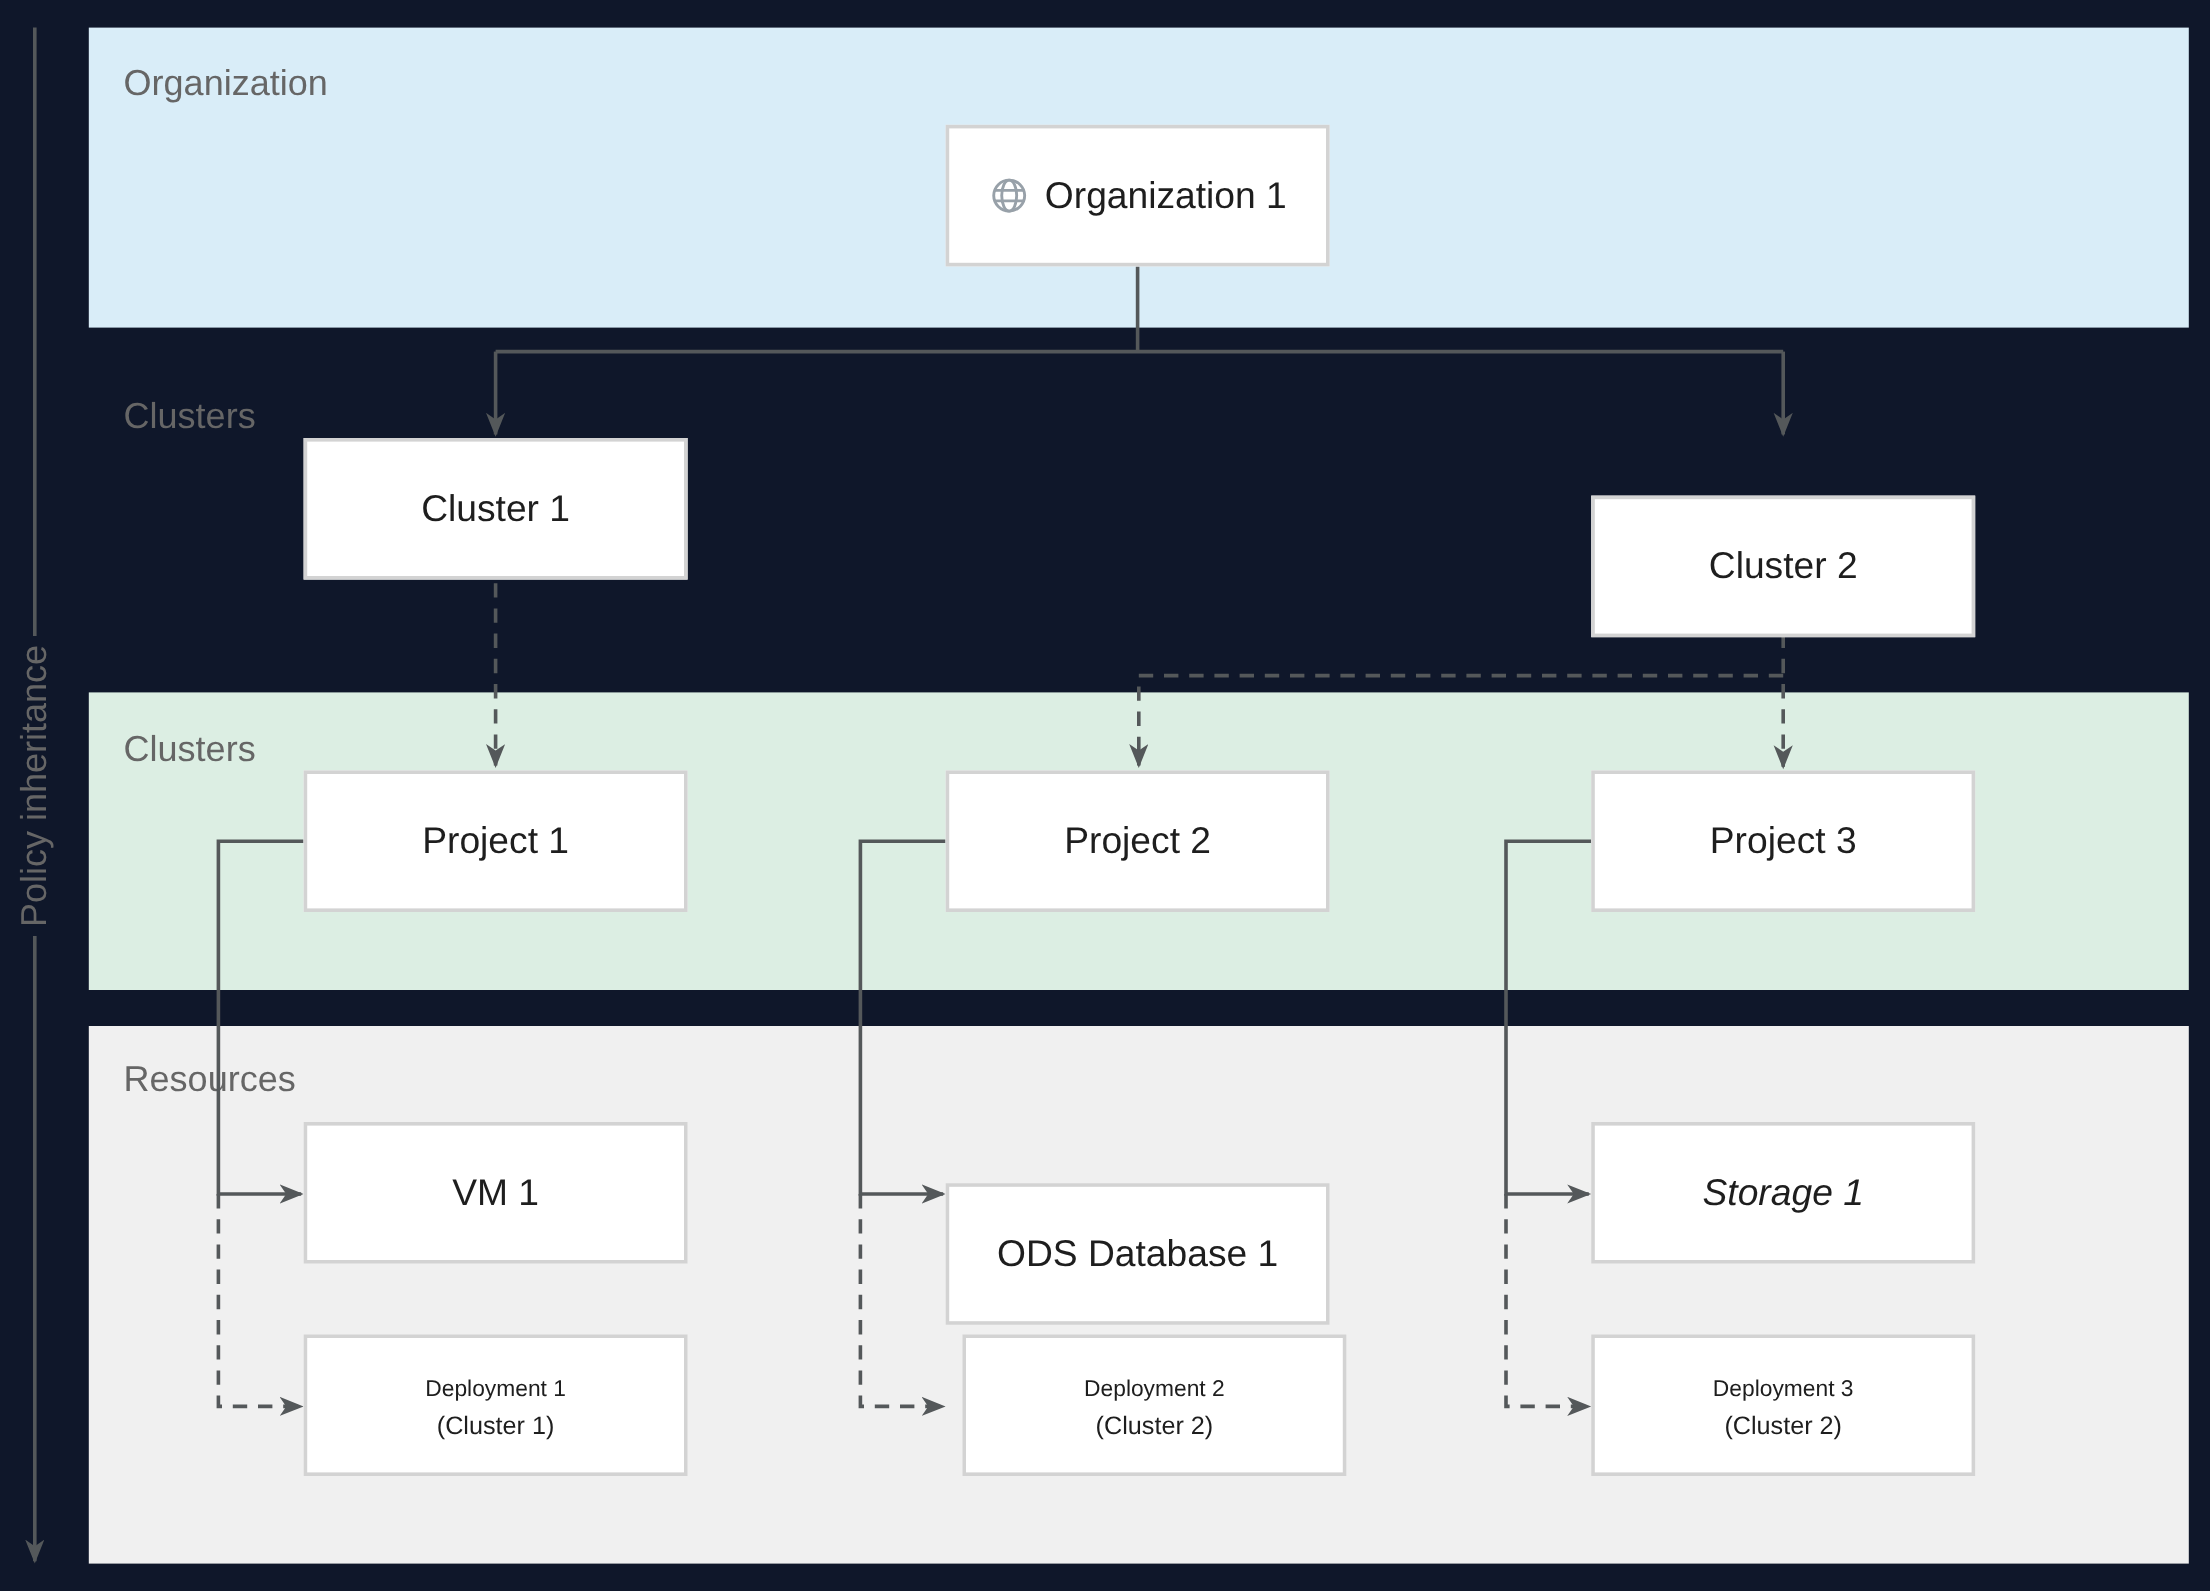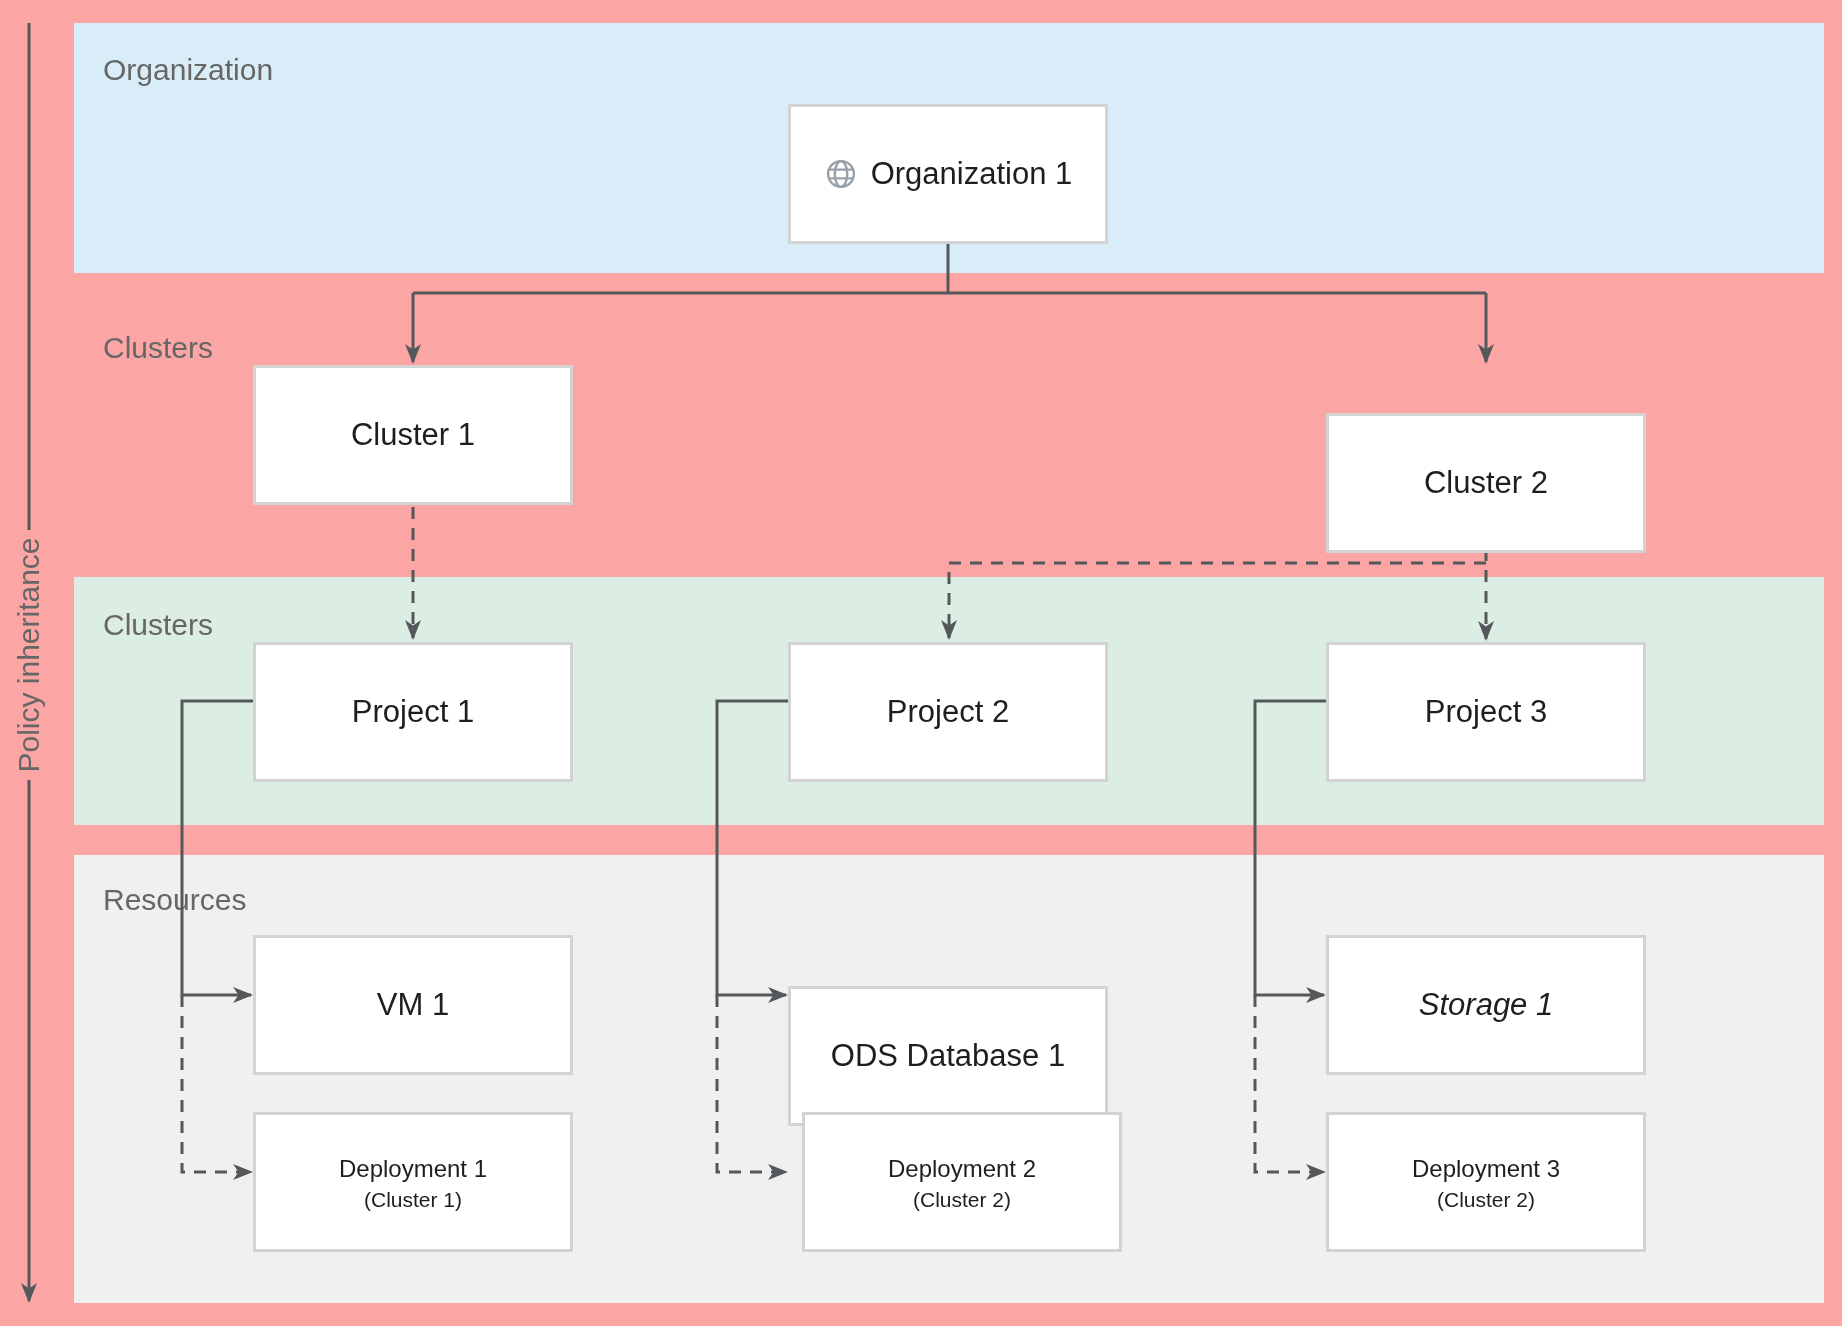--- a/index.html
+++ b/index.html
@@ -1,19 +1,19 @@
 <!DOCTYPE html>
 <html><head>
 <meta charset="utf-8">
 <style>
   html,body{margin:0;padding:0;background:#ffffff;}
   .stage{
     position:relative;
     width:1842px;height:1326px;
-    background:#fca5a5;
+    background:#0f172a;
     font-family:"Liberation Sans","DejaVu Sans",sans-serif;
     overflow:hidden;
   }
   .band{position:absolute;left:74px;width:1750px;}
   .band-organization{top:23px;height:250px;background:#d9edf8;}
   .band-projects{top:577px;height:248px;background:#dceee3;}
   .band-resources{top:855px;height:448px;background:#f0f0f0;}
   .band-label{
     position:absolute;left:103px;
     font-size:30px;line-height:34px;color:#666666;
@@ -21,32 +21,32 @@
   }
   .lbl-organization{top:53px;}
   .lbl-clusters{top:331px;}
   .lbl-projects{top:608px;}
   .lbl-resources{top:883px;}
 
   svg.connectors{position:absolute;left:0;top:0;pointer-events:none;}
 
   .node{
     position:absolute;
-    width:320px;height:140px;
+    width:320px;height:118px;
     box-sizing:border-box;
     background:#ffffff;
     border:3px solid #d3d3d3;
     display:flex;align-items:center;justify-content:center;
     gap:13px;
     color:#1e1e1e;font-size:31px;line-height:36px;
     white-space:nowrap;
   }
   .node.dep{flex-direction:column;gap:2px;}
   .node .node-label{font-size:31px;}
-  .node.dep .node-label{font-size:24px;line-height:33px;}
+  .node.dep .node-label{font-size:19px;line-height:33px;}
   .node .node-sublabel{font-size:21px;line-height:25px;}
   .globe{width:34px;height:34px;color:#98a1a9;flex:0 0 auto;display:block;}
 
   .policy-label{
     position:absolute;left:29px;top:655px;
     transform:translate(-50%,-50%) rotate(-90deg);
     font-size:30px;color:#666666;white-space:nowrap;
   }
 </style>
 </head>

